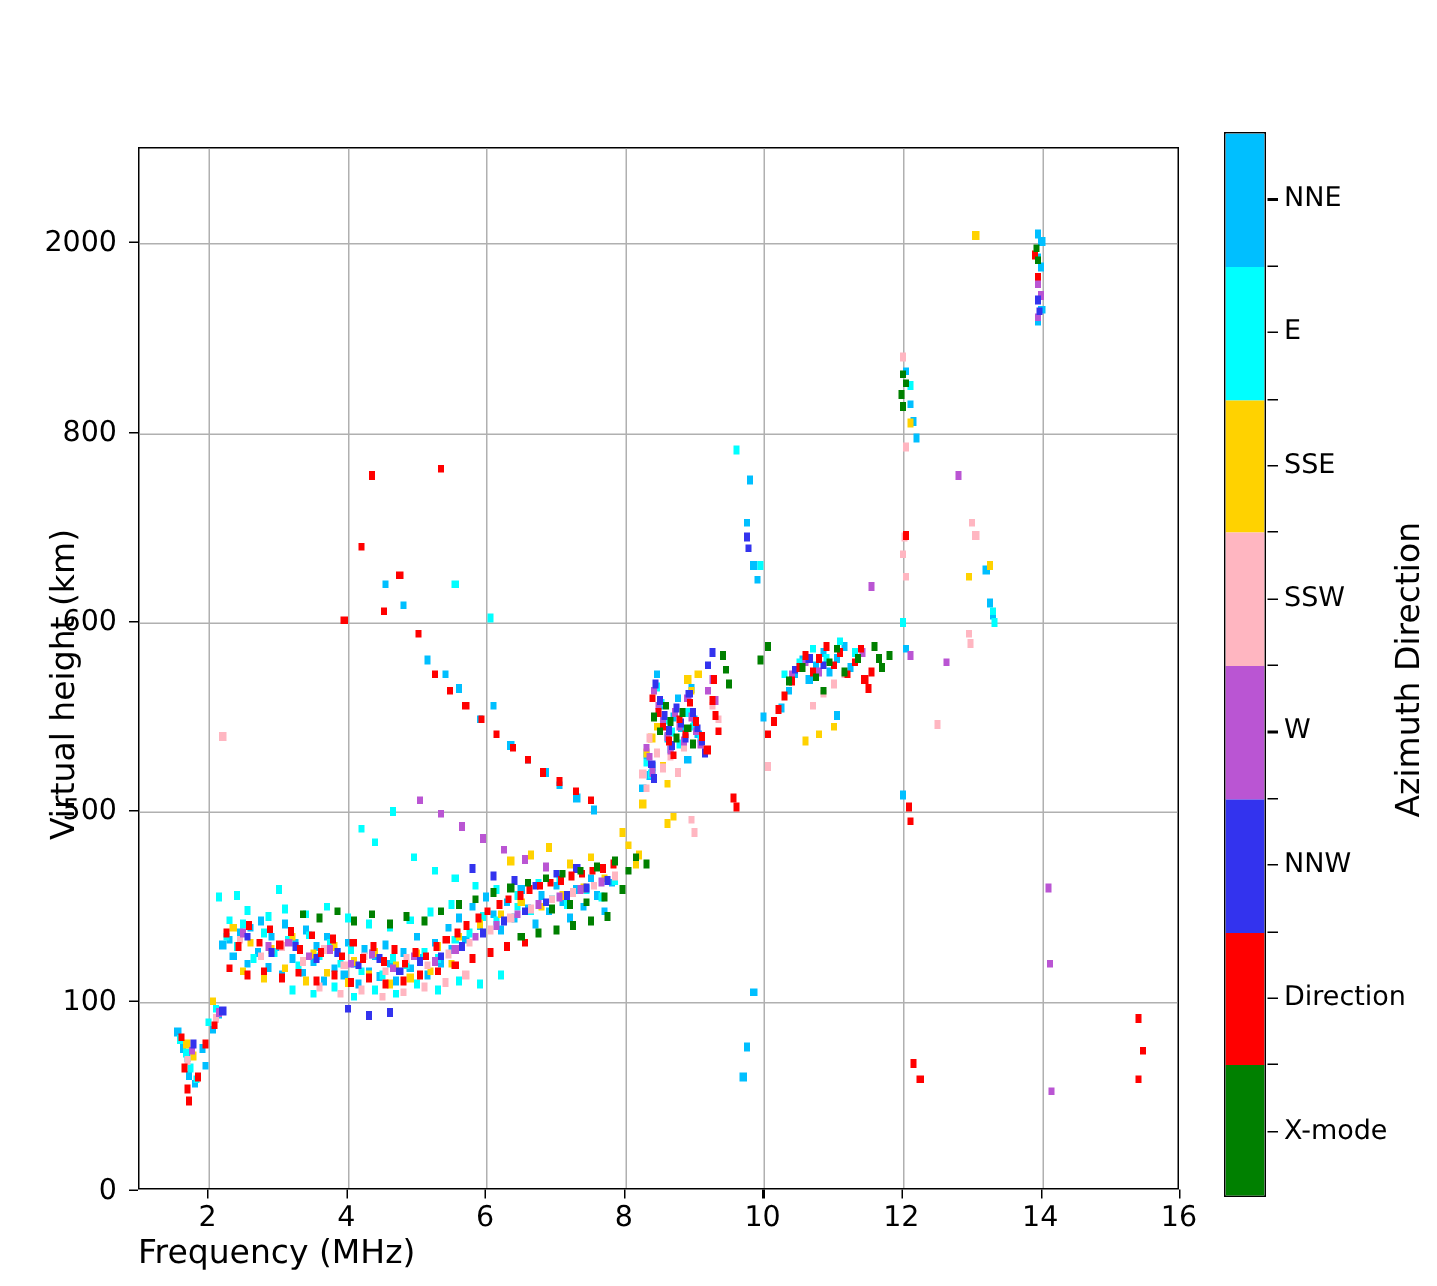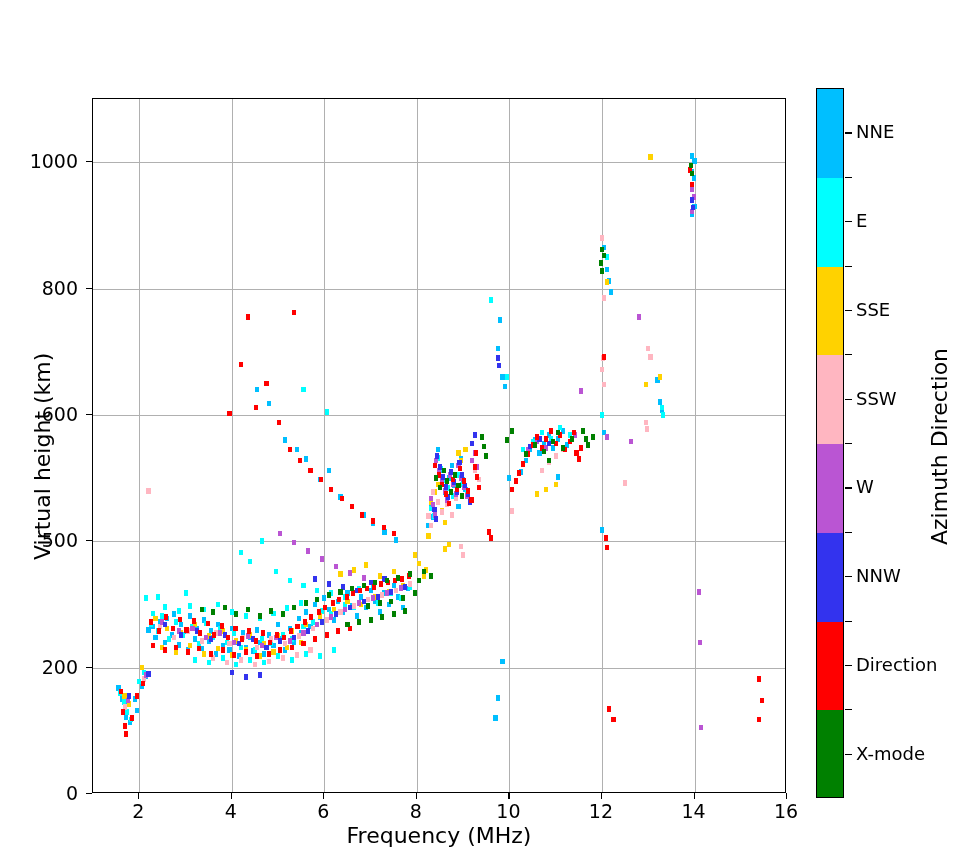--- a/index.html
+++ b/index.html
@@ -41,21 +41,21 @@
   
   .tick{position:absolute;background:#000;}
   .tick.x{width:1.2px;height:6px;top:793px;}
   .tick.y{height:1.2px;width:6px;left:86px;}
 
   .tlabel{position:absolute;font-size:19px;color:#000;}
   .tlabel.x{top:800px;text-align:center;width:60px;}
   .tlabel.y{text-align:right;width:60px;}
 
   .axlabel{position:absolute;font-size:22px;color:#000;}
-  #xlabel{top:823px;left:92px;width:694px;text-align:center;}
+  #xlabel{top:823px;left:92px;width:694px;text-align:left;}
   #ylabel{
     transform:rotate(-90deg);
     transform-origin:left top;
     white-space:nowrap;
     left:30px;top:560px;
   }
 
   
   .cbar{
     position:absolute;
@@ -772,29 +772,29 @@
       <div class="tlabel x" style="left: 478.4px;">10</div>
       <div class="tick x" style="left: 600.9px;"></div>
       <div class="tlabel x" style="left: 570.9px;">12</div>
       <div class="tick x" style="left: 693.5px;"></div>
       <div class="tlabel x" style="left: 663.5px;">14</div>
       <div class="tick x" style="left: 786px;"></div>
       <div class="tlabel x" style="left: 756px;">16</div>
       <div class="tick y" style="top: 793px;"></div>
       <div class="tlabel y" style="left: 18px; top: 782px;">0</div>
       <div class="tick y" style="top: 666.6px;"></div>
-      <div class="tlabel y" style="left: 18px; top: 655.6px;">200</div>
+      <div class="tlabel y" style="left: 18px; top: 655.6px;">100</div>
       <div class="tick y" style="top: 540.3px;"></div>
       <div class="tlabel y" style="left: 18px; top: 529.3px;">500</div>
       <div class="tick y" style="top: 413.9px;"></div>
       <div class="tlabel y" style="left: 18px; top: 402.9px;">600</div>
       <div class="tick y" style="top: 287.5px;"></div>
       <div class="tlabel y" style="left: 18px; top: 276.5px;">800</div>
       <div class="tick y" style="top: 161.2px;"></div>
-      <div class="tlabel y" style="left: 18px; top: 150.2px;">1000</div>
+      <div class="tlabel y" style="left: 18px; top: 150.2px;">2000</div>
     </div>
 
   <div class="axlabel" id="xlabel">Frequency (MHz)</div>
   <div class="axlabel" id="ylabel">Virtual height (km)</div>
 
   <div class="cbar" id="cbar">
       <div class="cseg" style="background: rgb(0, 191, 255); height: 88.75px;"></div>
       <div class="cseg" style="background: rgb(0, 255, 255); height: 88.75px;"></div>
       <div class="cseg" style="background: rgb(255, 210, 0); height: 88.75px;"></div>
       <div class="cseg" style="background: rgb(255, 182, 193); height: 88.75px;"></div>

